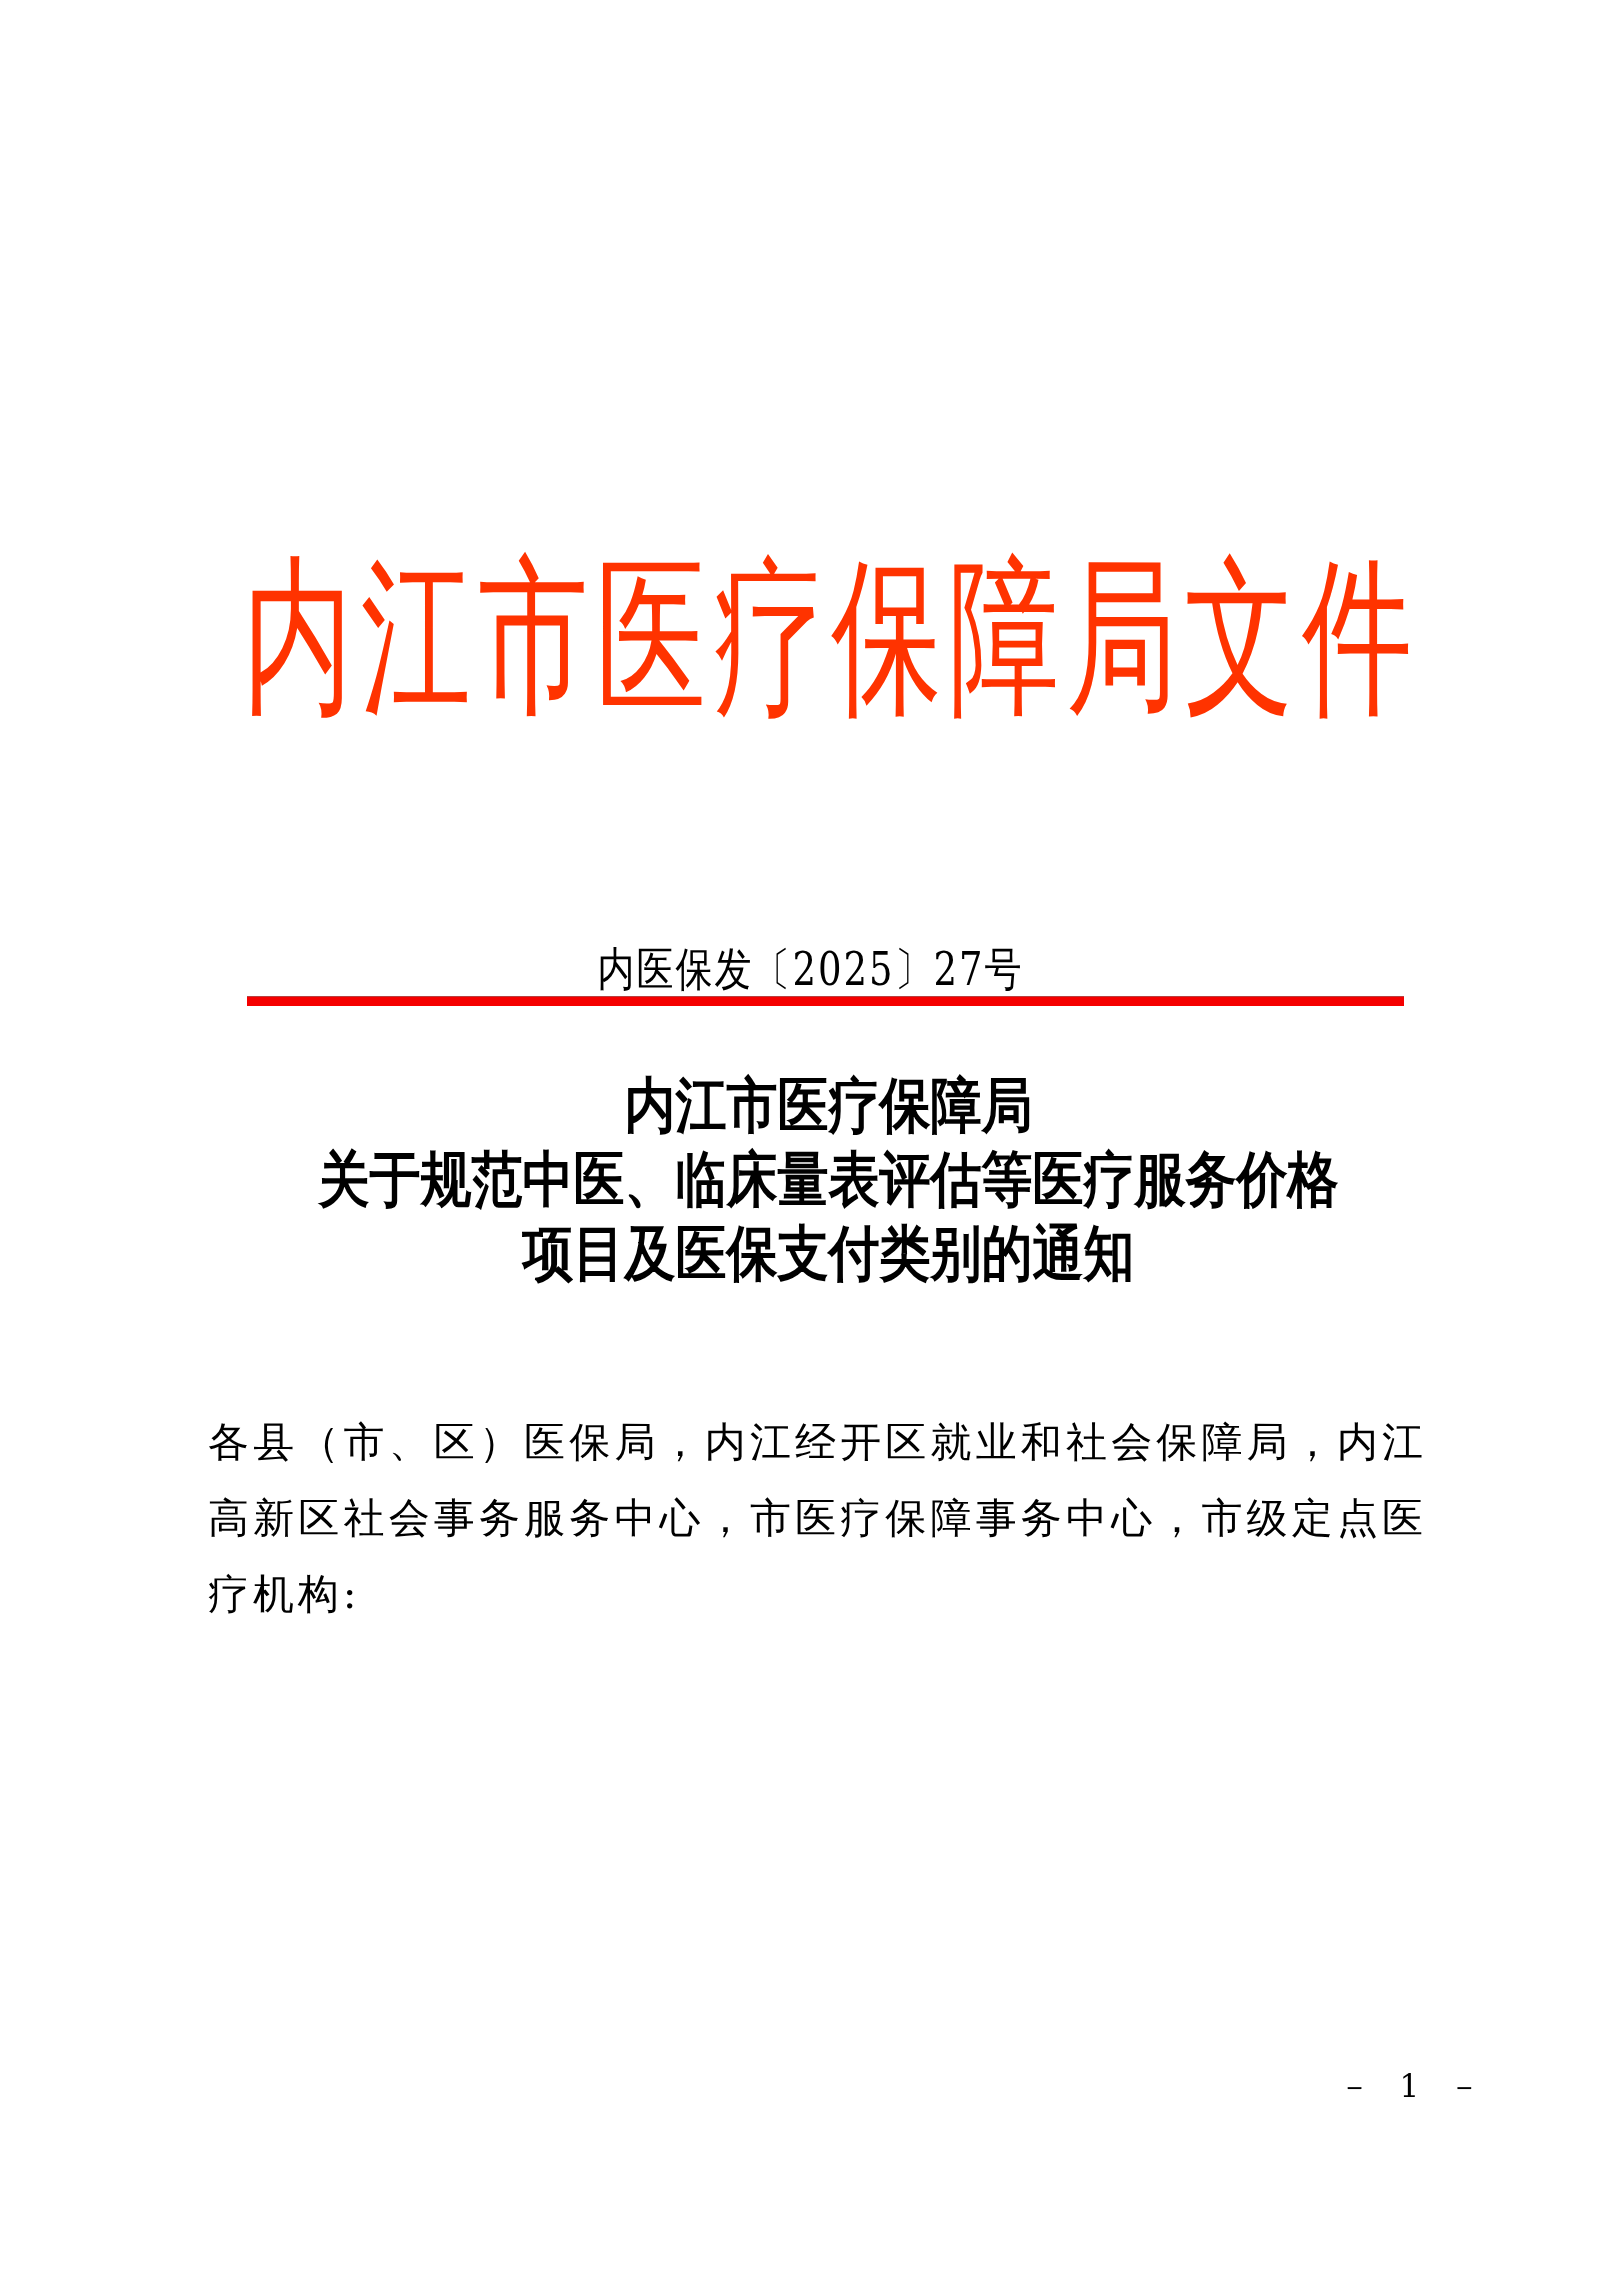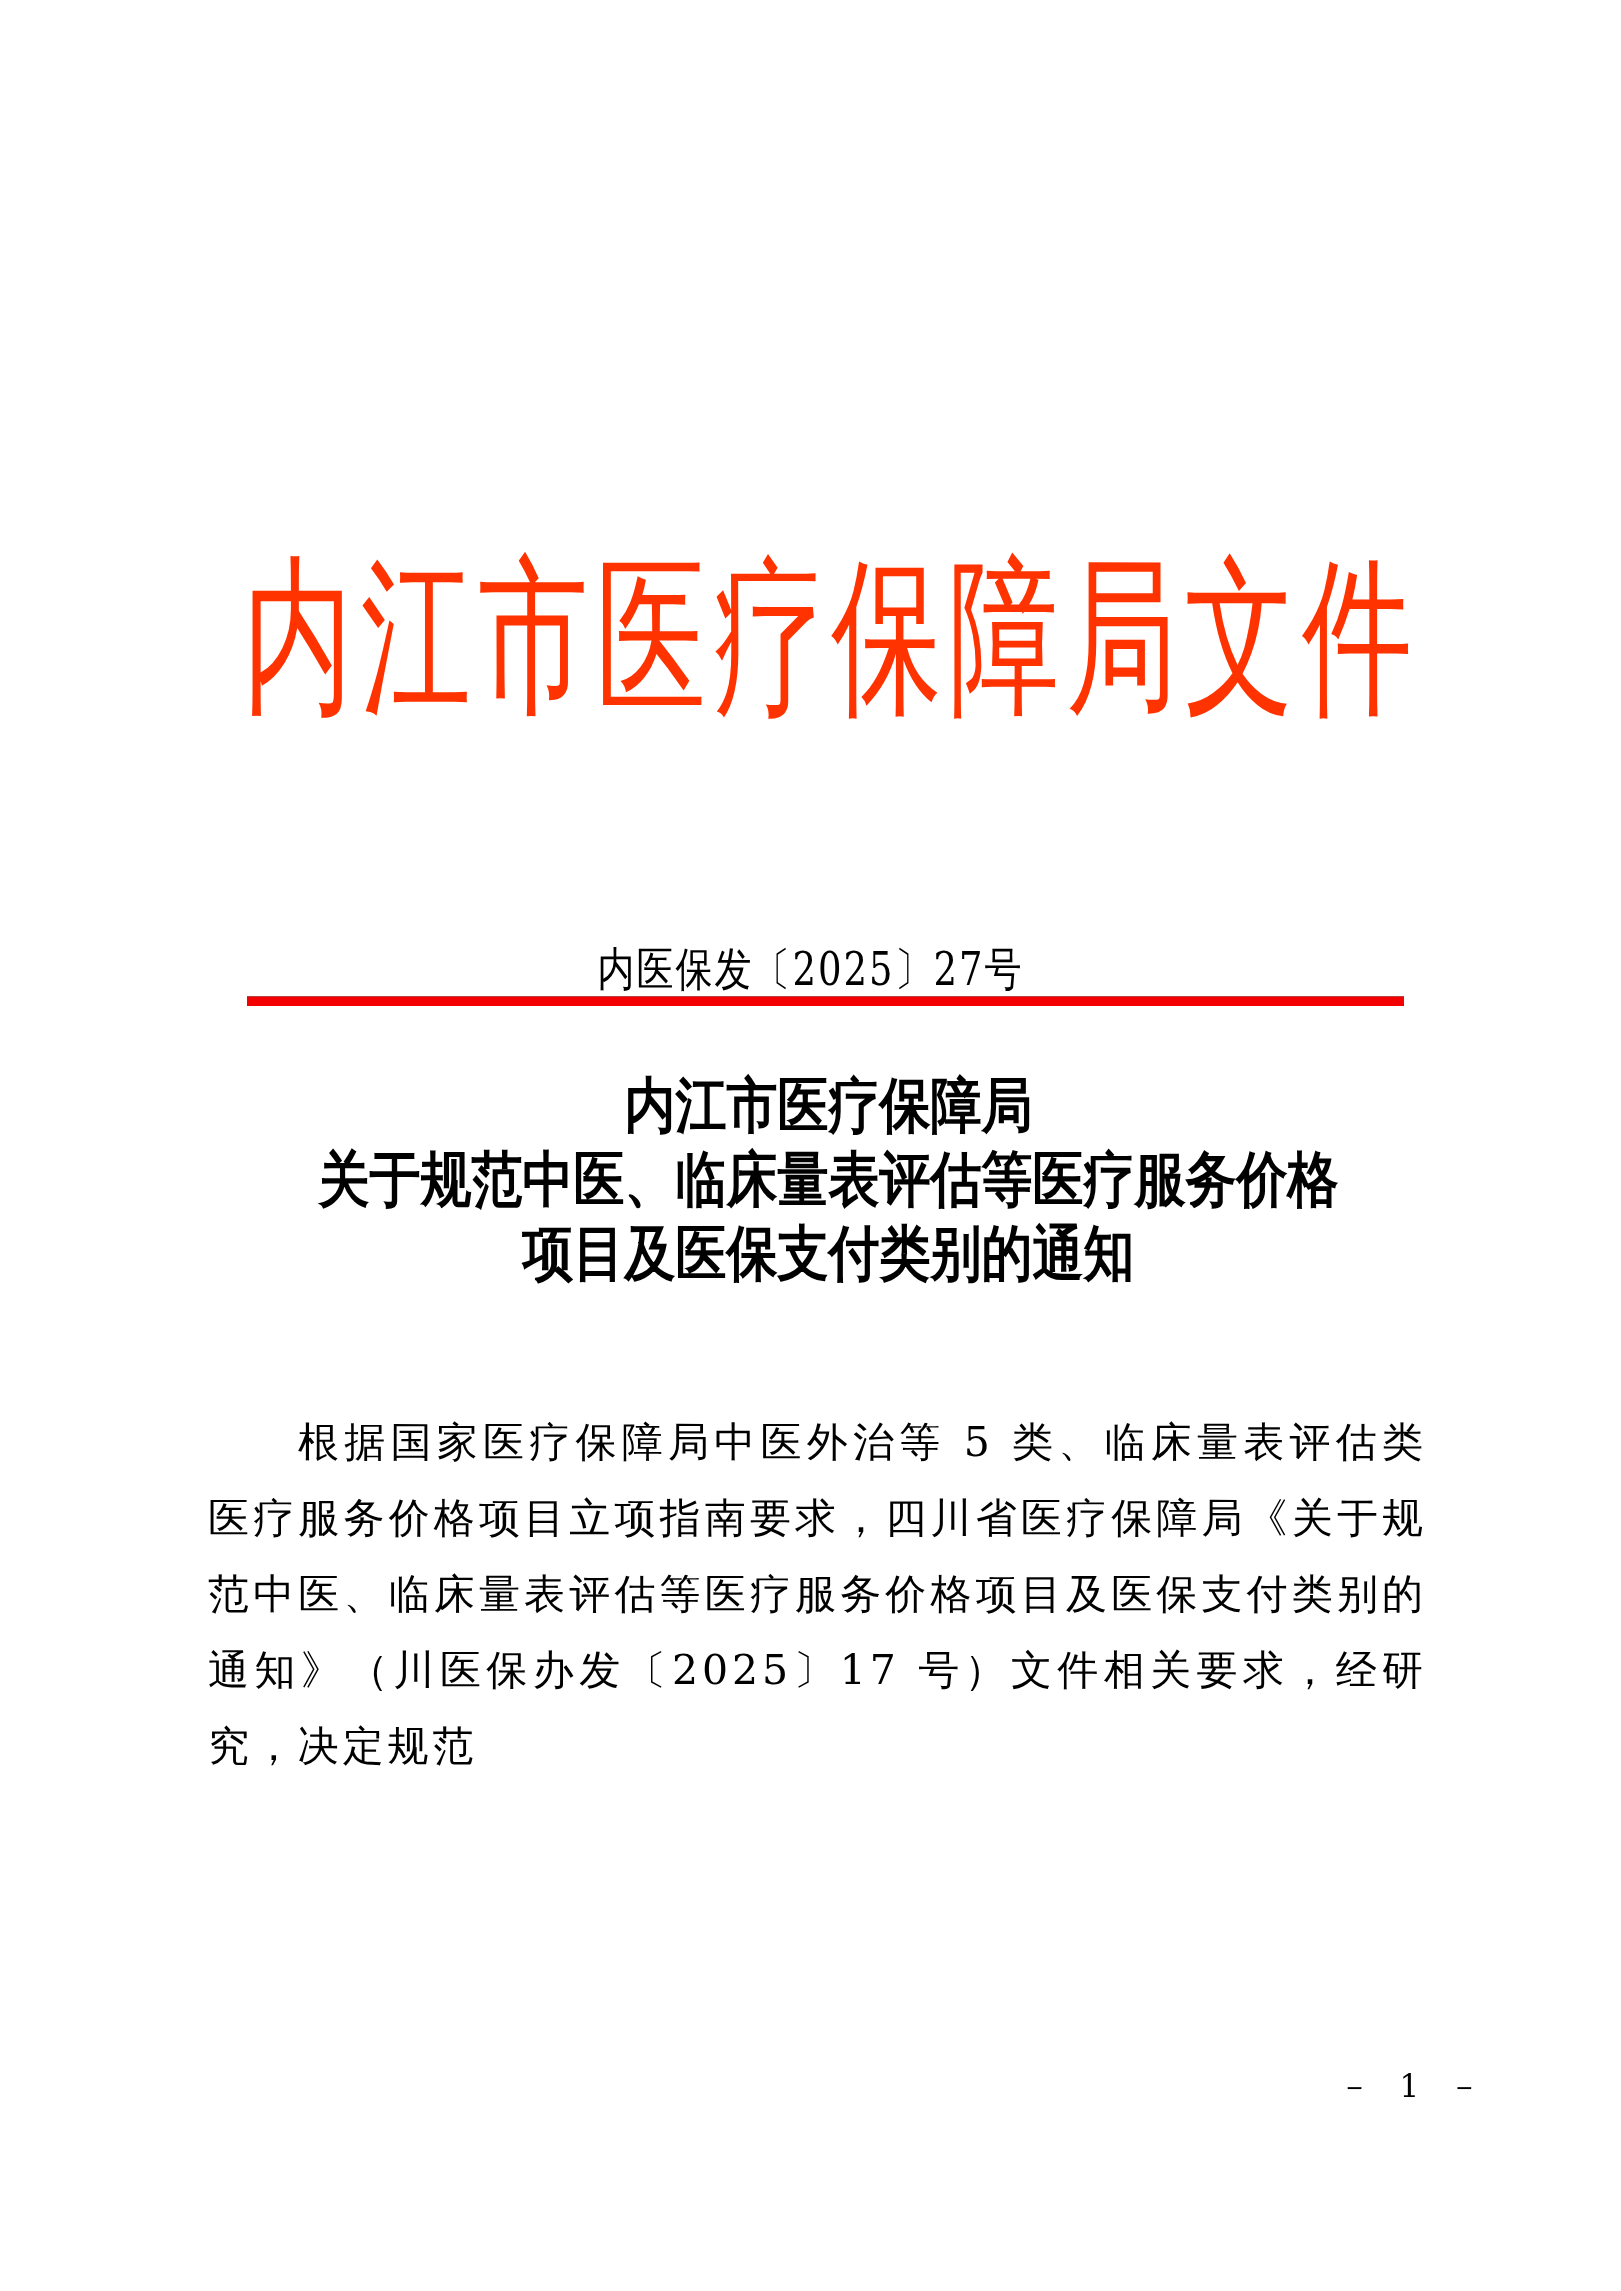--- a/index.html
+++ b/index.html
@@ -115,17 +115,17 @@
 
 <div class="red-rule"></div>
 
 <div class="title-block">
   <span class="title-line">内江市医疗保障局</span>
   <span class="title-line">关于规范中医、临床量表评估等医疗服务价格</span>
   <span class="title-line">项目及医保支付类别的通知</span>
 </div>
 
 <div class="body-text">
-  <p class="para indent">根据国家医疗保障局中医外治等 5 类、临床量表评估类医疗服务价格项目立项指南要求，四川省医疗保障局《关于规范中医、临床量表评估等医疗服务价格项目及医保支付类别的通知》（川医保办发〔2025〕17 号）文件相关要求，经研究，决定规范</p>
+  <p class="para">各县（市、区）医保局，内江经开区就业和社会保障局，内江高新区社会事务服务中心，市医疗保障事务中心，市级定点医疗机构:</p>
 </div>
 
 <div class="page-number">－ 1 －</div>
 
 
 </body></html>

